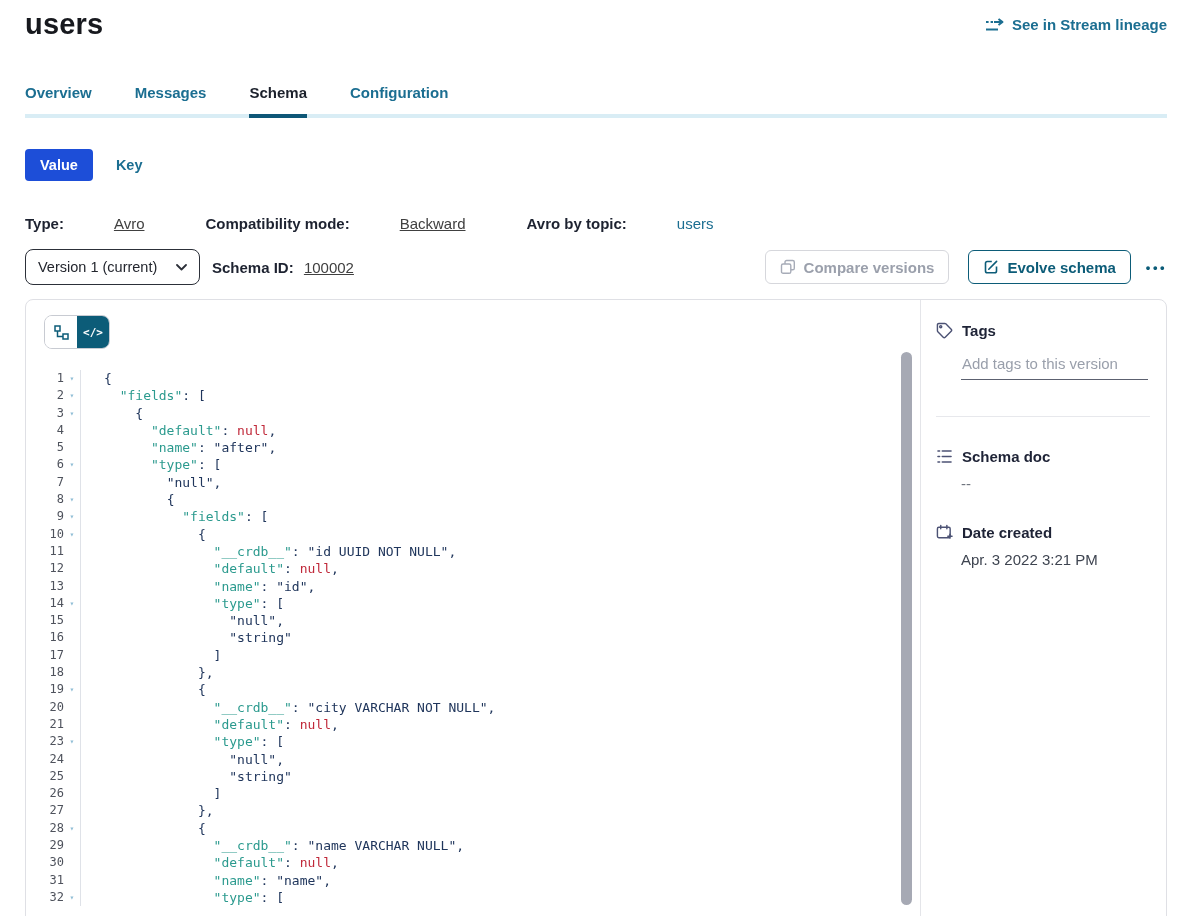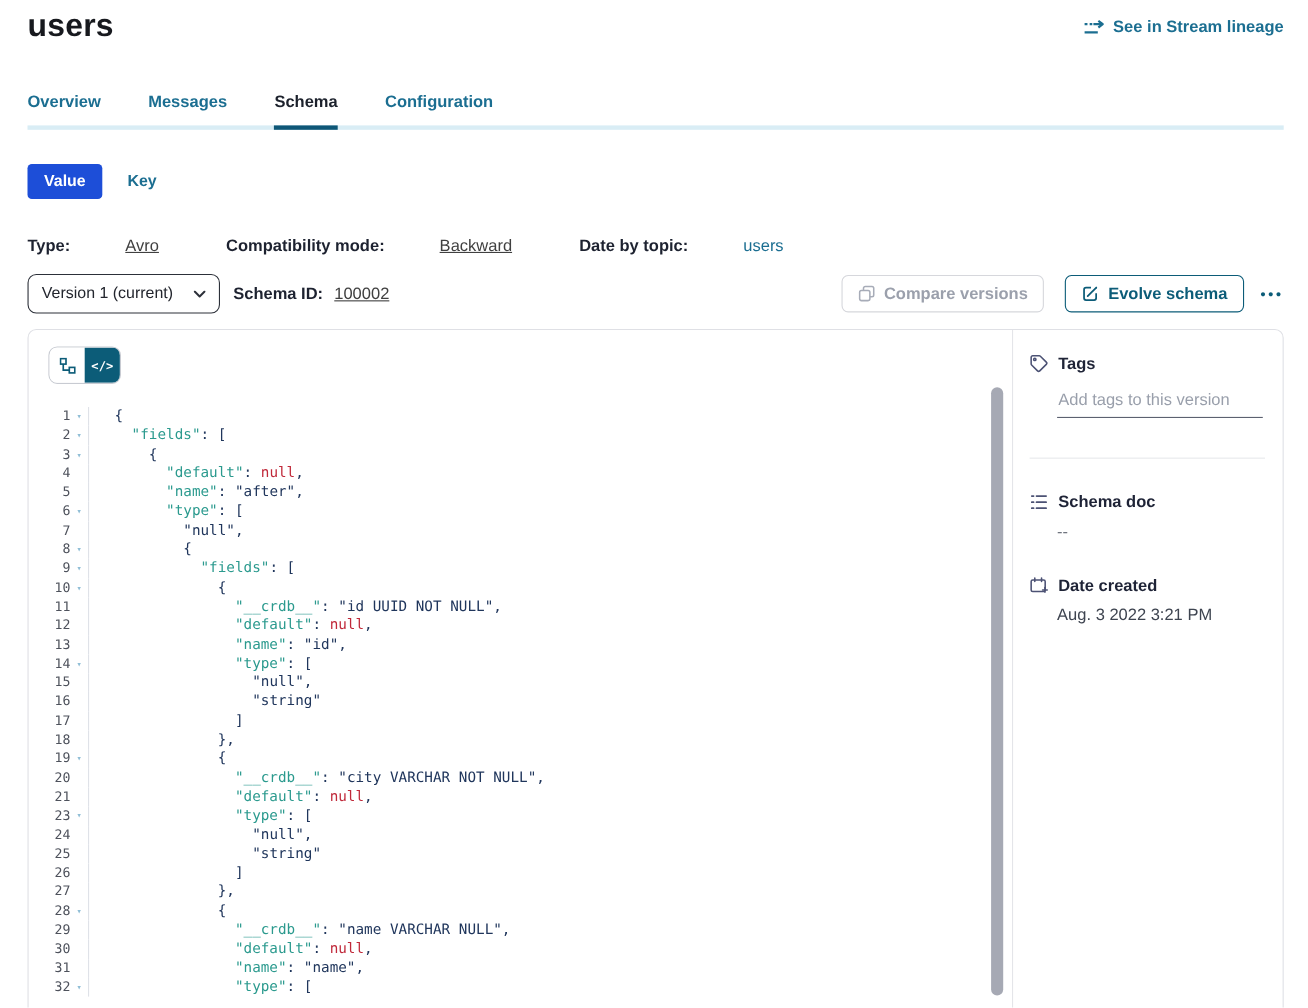--- a/index.html
+++ b/index.html
@@ -116,21 +116,21 @@
   <div class="vk-row">
     <button class="value-btn">Value</button>
     <span class="key-btn">Key</span>
   </div>
 
   <div class="meta-row">
     <span class="meta-label">Type:</span>
     <span class="meta-value">Avro</span>
     <span class="meta-label">Compatibility mode:</span>
     <span class="meta-value">Backward</span>
-    <span class="meta-label">Date by topic:</span>
+    <span class="meta-label">Avro by topic:</span>
     <span class="meta-link">users</span>
   </div>
 
   <div class="version-row">
     <div class="version-select">
       <span>Version 1 (current)</span>
       <span>
         <svg width="11" height="7" viewBox="0 0 11 7" fill="none" stroke="#2c3039" stroke-width="1.8" stroke-linecap="round" stroke-linejoin="round">
           <polyline points="1,1 5.5,5.5 10,1"></polyline>
         </svg>
@@ -256,18 +256,18 @@
             <svg width="17" height="17" viewBox="0 0 18 18" fill="none" stroke="#4c5274" stroke-width="1.5" stroke-linecap="round">
               <rect x="1.5" y="3.5" width="13.5" height="11" rx="1.5"></rect>
               <line x1="5" y1="1.5" x2="5" y2="5"></line>
                 <line x1="11.5" y1="1.5" x2="11.5" y2="5"></line>
               <line x1="12.5" y1="13" x2="17" y2="13"></line>
                 <line x1="14.75" y1="10.8" x2="14.75" y2="15.2"></line>
             </svg>
           </span>
           <span>Date created</span>
         </div>
-        <div class="side-value">Aug. 3 2022 3:21 PM</div>
+        <div class="side-value">Apr. 3 2022 3:21 PM</div>
       </div>
 
     </div>
   </div>
 </div>
 
 </body></html>

